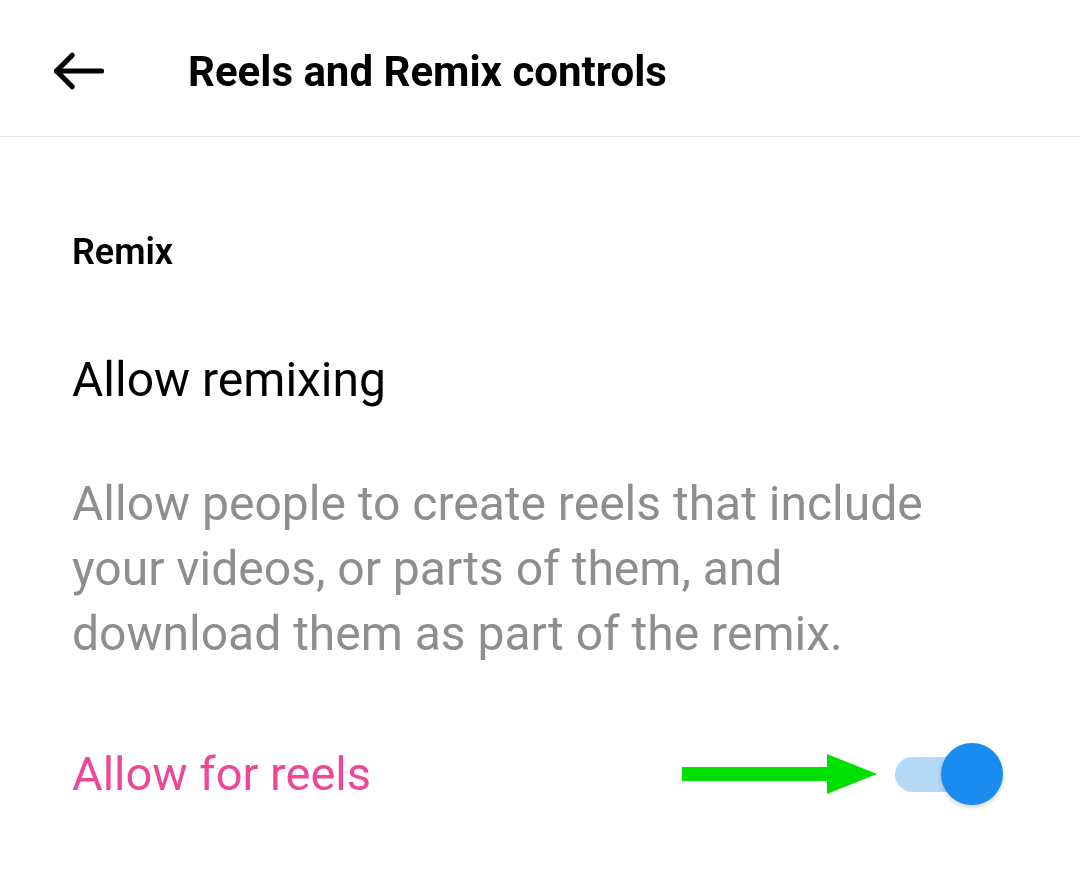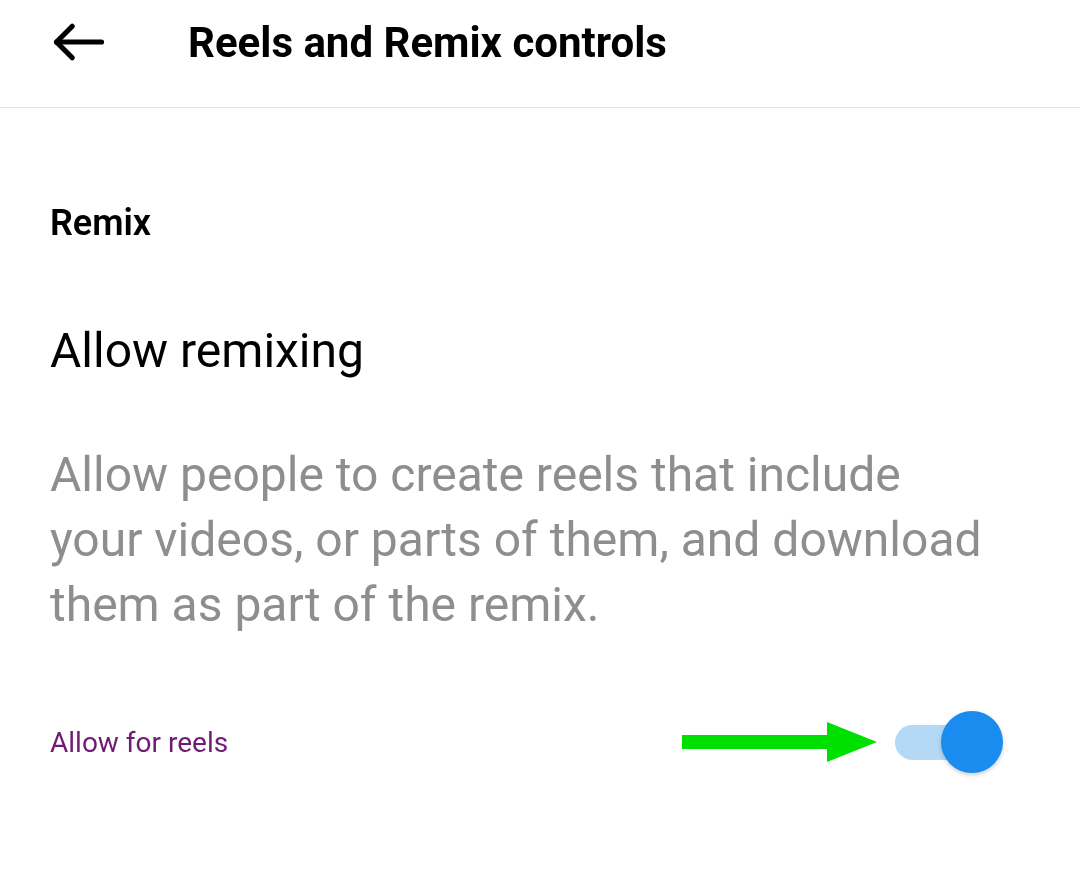--- a/index.html
+++ b/index.html
@@ -10,21 +10,21 @@
     body {
       font-family: -apple-system, BlinkMacSystemFont, "Segoe UI", Roboto, Helvetica, Arial, sans-serif;
       background: #fff;
       width: 1080px;
       height: 875px;
       overflow: hidden;
     }
     .header {
       display: flex;
       align-items: center;
-      padding: 13px 50px 36px 50px;
+      padding: 42px 50px 36px 50px;
       border-bottom: 1px solid #e5e5e5;
     }
     .back-icon {
       width: 58px;
       height: 58px;
       display: flex;
       align-items: center;
       justify-content: center;
       cursor: pointer;
       flex-shrink: 0;
@@ -34,20 +34,21 @@
       height: 54px;
     }
     .header-title {
       font-size: 42px;
       font-weight: 700;
       color: #000;
       margin-left: 80px;
     }
     .content {
       padding: 94px 77px 0 50px;
+      margin-left: 22px;
     }
     .section-heading {
       font-size: 36px;
       font-weight: 600;
       color: #000;
       margin-bottom: 78px;
     }
     .setting-title {
       font-size: 48px;
       font-weight: 400;
@@ -65,23 +66,23 @@
       color: #385185;
       cursor: pointer;
     }
     .toggle-row {
       display: flex;
       align-items: center;
       justify-content: space-between;
       margin-top: 80px;
     }
     .toggle-label {
-      font-size: 28px;
+      font-size: 47px;
       font-weight: 400;
-      color: #701a75;
+      color: #ec4899;
       text-align: right;
     }
     .toggle-right {
       display: flex;
       align-items: center;
     }
     .arrow-annotation {
       width: 200px;
       height: 50px;
       margin-right: 18px;

